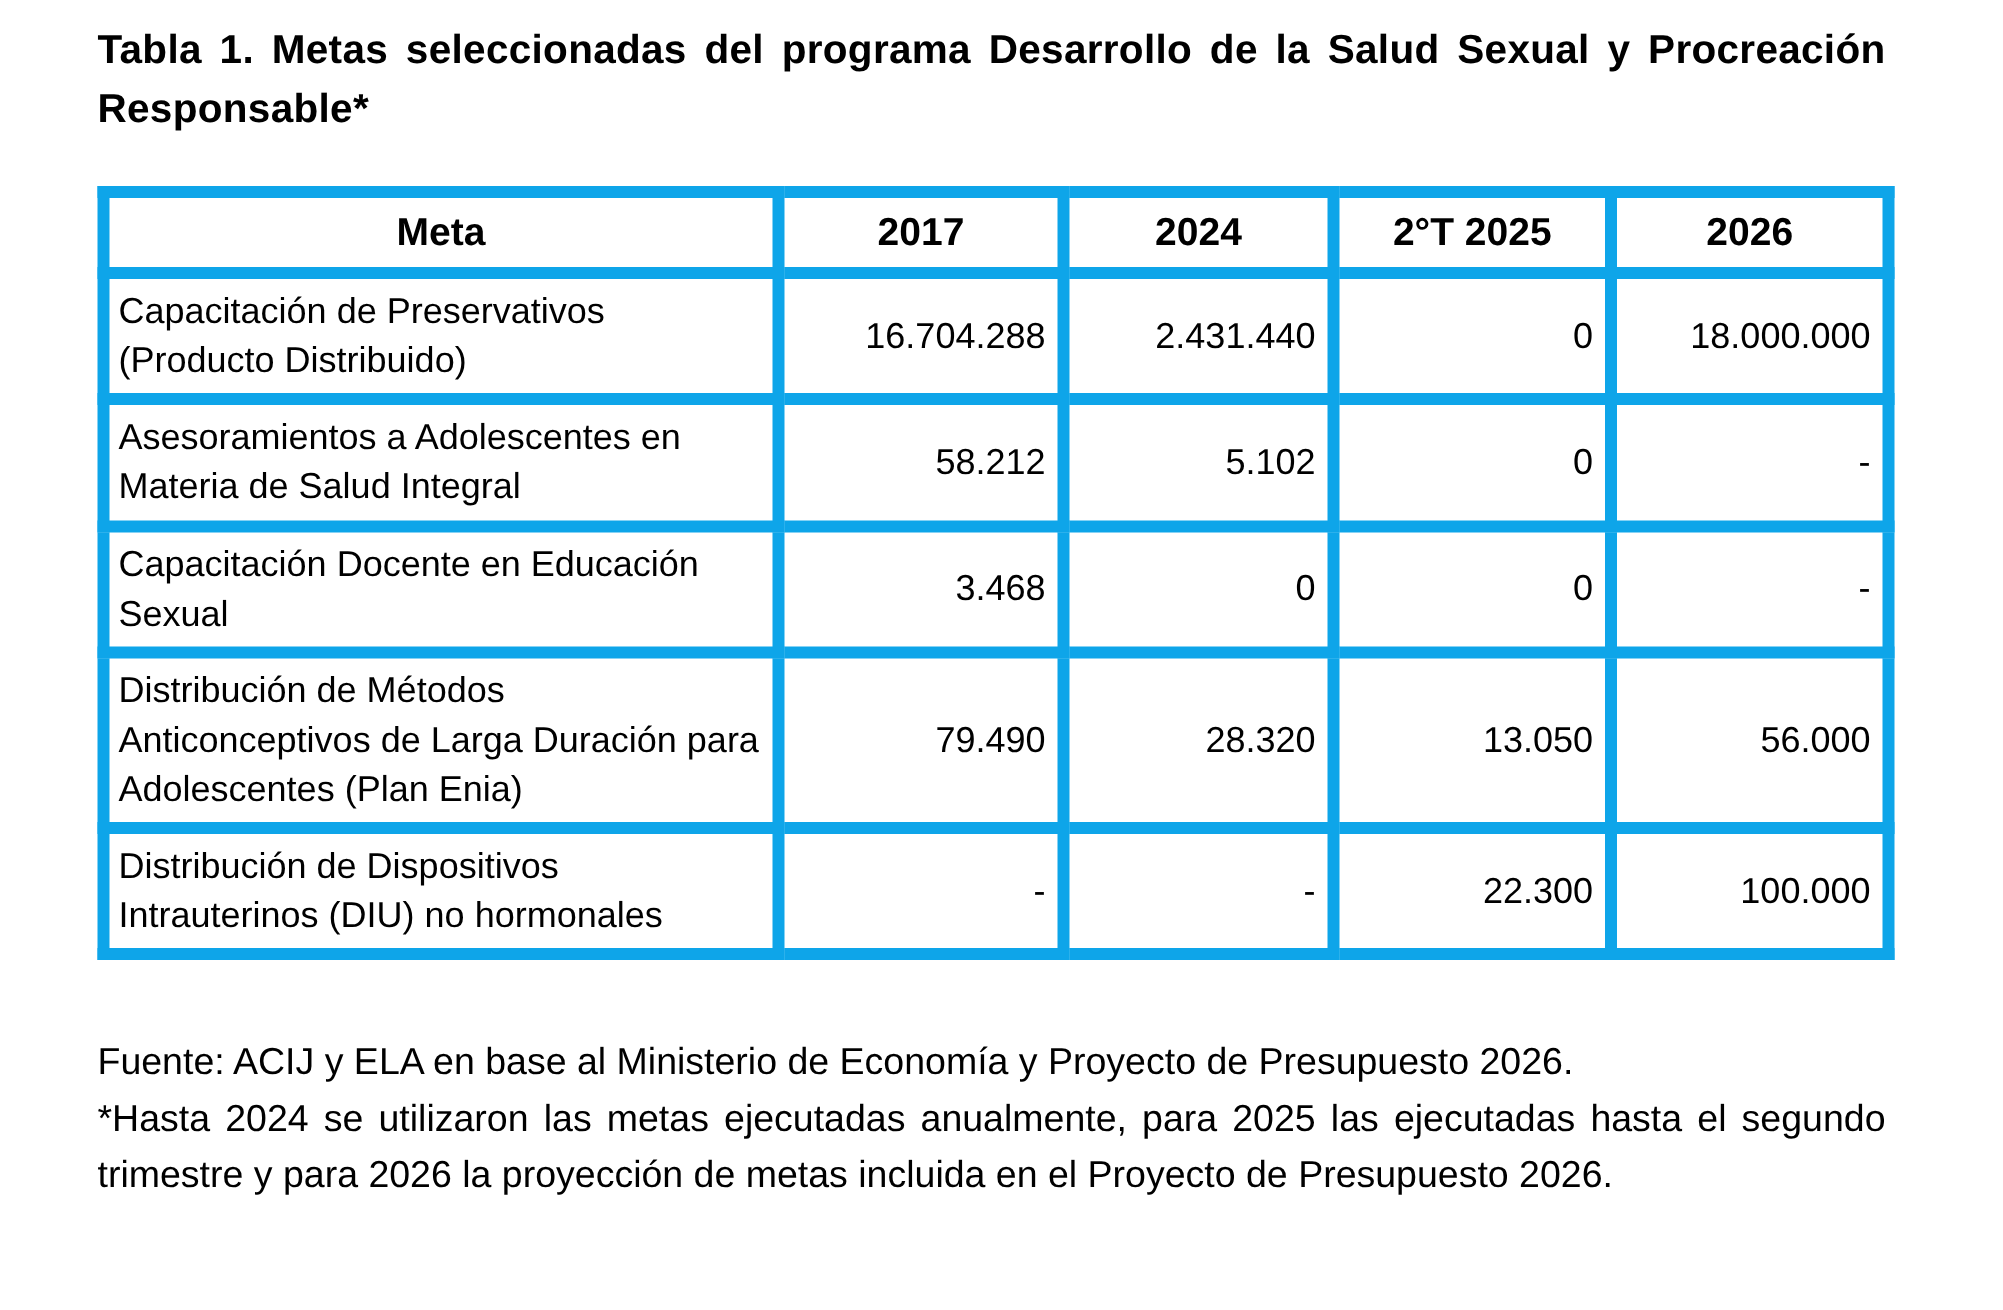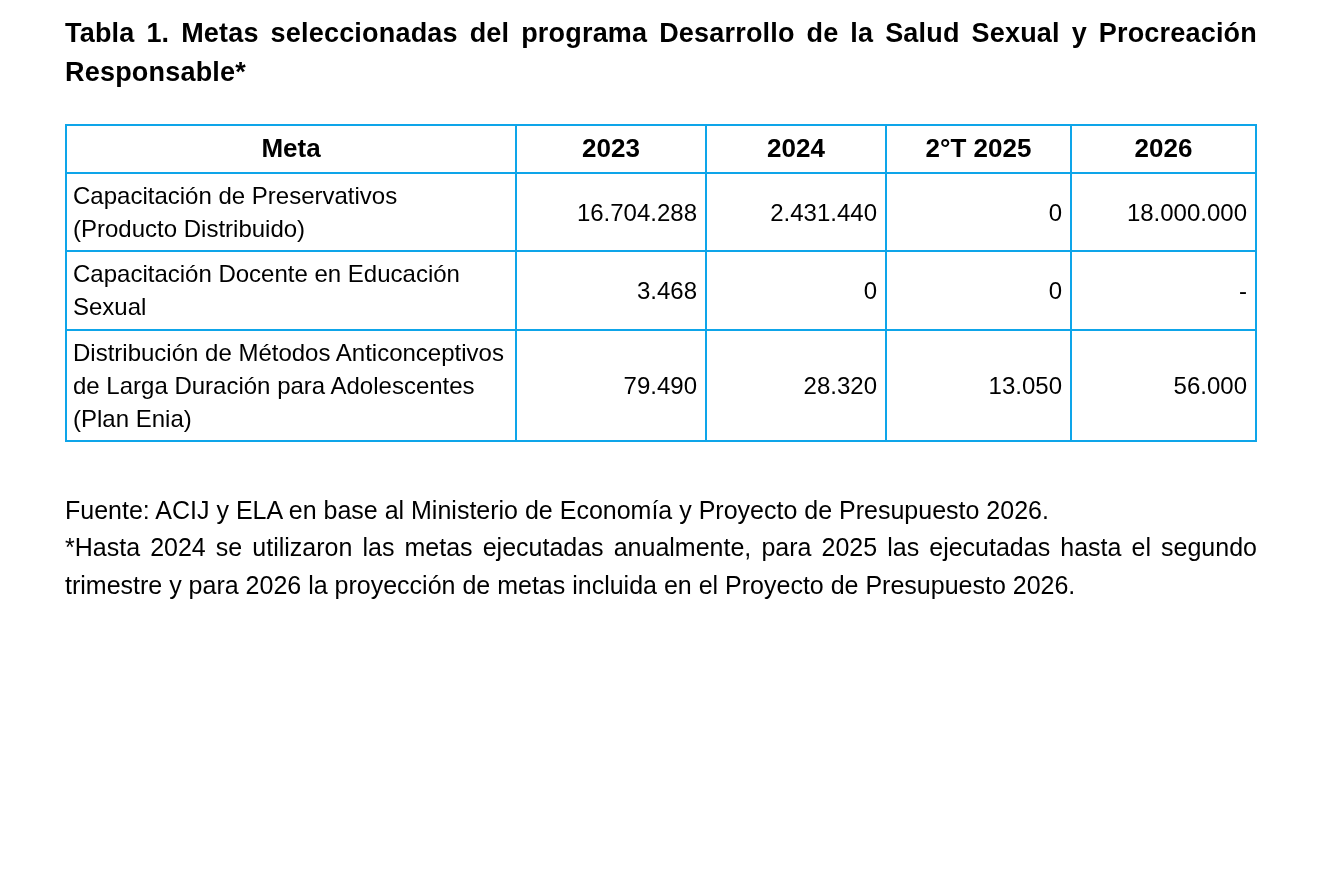--- a/index.html
+++ b/index.html
@@ -28,21 +28,21 @@
     margin: 0 0 32px 0;
     letter-spacing: 0.2px;
   }
   table.metas {
     border-collapse: collapse;
     table-layout: fixed;
     width: 1190px;
   }
   table.metas th,
   table.metas td {
-    border: 2px solid #0ea5e9;
+    border: 8px solid #0ea5e9;
     font-size: 24px;
     line-height: 1.38;
     vertical-align: middle;
     box-sizing: border-box;
     margin-left: 34px;
   }
   table.metas th {
     font-weight: 700;
     font-size: 26px;
     text-align: center;
@@ -80,48 +80,62 @@
     <colgroup>
       <col style="width:450px">
       <col style="width:190px">
       <col style="width:180px">
       <col style="width:185px">
       <col style="width:185px">
     </colgroup>
     <thead>
       <tr>
         <th>Meta</th>
-        <th>2023</th>
+        <th>2017</th>
         <th>2024</th>
         <th>2°T 2025</th>
         <th>2026</th>
       </tr>
     </thead>
     <tbody>
       <tr>
         <td class="meta">Capacitación de Preservativos (Producto Distribuido)</td>
         <td class="num">16.704.288</td>
         <td class="num">2.431.440</td>
         <td class="num">0</td>
         <td class="num">18.000.000</td>
+      </tr>
+      <tr>
+        <td class="meta">Asesoramientos a Adolescentes en Materia de Salud Integral</td>
+        <td class="num">58.212</td>
+        <td class="num">5.102</td>
+        <td class="num">0</td>
+        <td class="num">-</td>
       </tr>
       <tr>
         <td class="meta">Capacitación Docente en Educación Sexual</td>
         <td class="num">3.468</td>
         <td class="num">0</td>
         <td class="num">0</td>
         <td class="num">-</td>
       </tr>
       <tr>
         <td class="meta">Distribución de Métodos Anticonceptivos de Larga Duración para Adolescentes (Plan Enia)</td>
         <td class="num">79.490</td>
         <td class="num">28.320</td>
         <td class="num">13.050</td>
         <td class="num">56.000</td>
       </tr>
+      <tr>
+        <td class="meta">Distribución de Dispositivos Intrauterinos (DIU) no hormonales</td>
+        <td class="num">-</td>
+        <td class="num">-</td>
+        <td class="num">22.300</td>
+        <td class="num">100.000</td>
+      </tr>
     </tbody>
   </table>
 
   <div class="footer">
     <p>Fuente: ACIJ y ELA en base al Ministerio de Economía y Proyecto de Presupuesto 2026.</p>
     <p class="note">*Hasta 2024 se utilizaron las metas ejecutadas anualmente, para 2025 las ejecutadas hasta el segundo trimestre y para 2026 la proyección de metas incluida en el Proyecto de Presupuesto 2026.</p>
   </div>
 
 </div>
 

